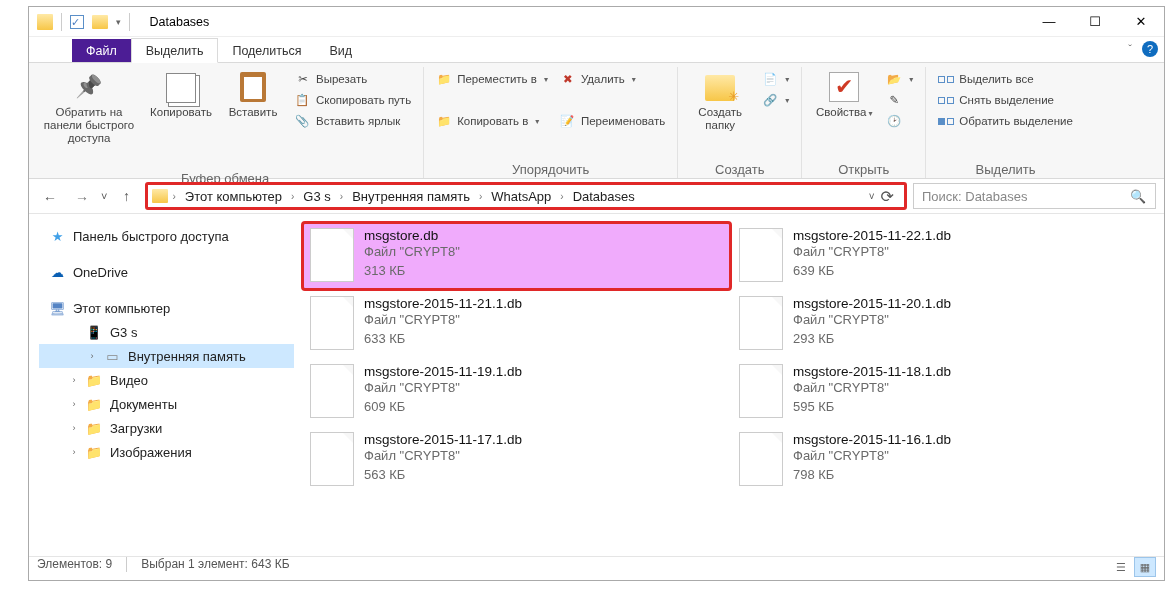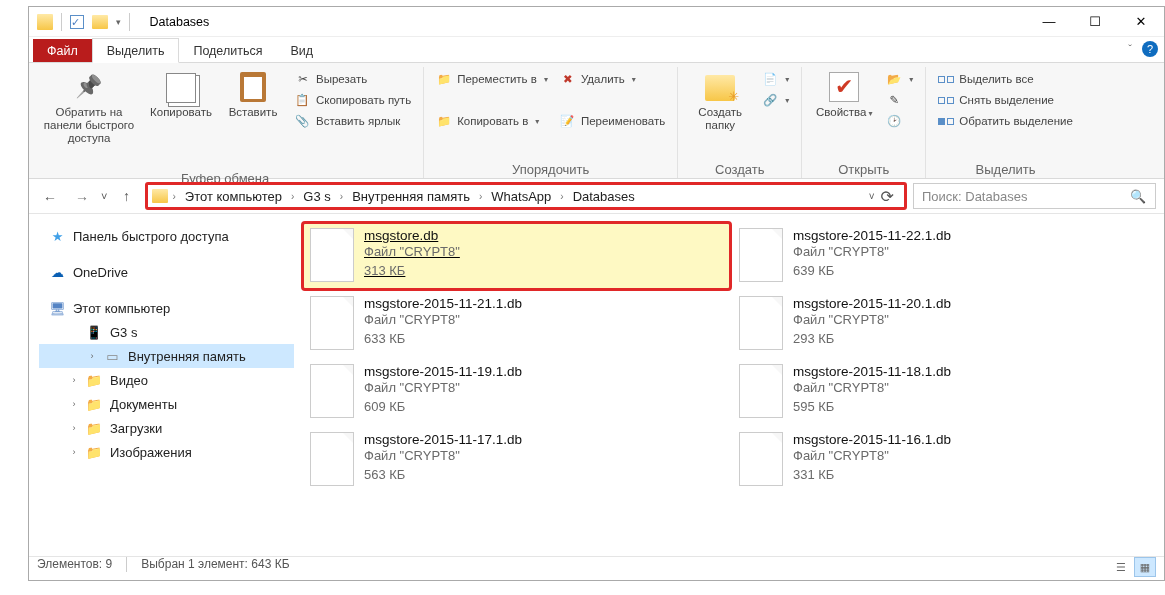--- a/index.html
+++ b/index.html
@@ -15,21 +15,21 @@
 .qat-check::after { content: "✓"; color: #4a7cc0; font-size: 11px; line-height: 12px; display: block; }
 .folder-icon-sm { width: 16px; height: 14px; background: linear-gradient(#ffe9a6,#f7c647); border-radius: 1px; }
 .qat-drop { font-size: 9px; color: #666; }
 .title-text { margin-left: 12px; font-size: 12.5px; color: #000; }
 .winbtns { margin-left: auto; display: flex; }
 .winbtn { width: 46px; height: 30px; display: flex; align-items: center; justify-content: center; font-size: 13px; font-family: sans-serif; }
 
 
 .tabs { height: 26px; display: flex; align-items: flex-end; border-bottom: 1px solid #dadada; position: relative; padding-left: 4px; }
 .tab { padding: 5px 14px 4px; font-size: 12.5px; color: #333; }
-.tab.file { background: #b91c1c; color: #fff; }
+.tab.file { background: #4c1d95; color: #fff; margin-left: 39px; }
 .tab.active { background: #fff; border: 1px solid #dadada; border-bottom: 1px solid #fff; margin-bottom: -1px; }
 .tab-right { position: absolute; right: 6px; top: 4px; display: flex; align-items: center; gap: 10px; }
 .help-q { width: 16px; height: 16px; border-radius: 50%; background: #0f6cbf; color: #fff; font-size: 11px; display: flex; align-items: center; justify-content: center; }
 .chev-up { font-size: 11px; color: #666; }
 
 
 .ribbon { height: 116px; background: #f7f7f7; border-bottom: 1px solid #dadada; display: flex; padding: 4px 0 0 6px; gap: 0; }
 .rgroup { display: flex; flex-direction: column; align-items: center; padding: 0 8px; border-right: 1px solid #e2e2e2; }
 .rgroup-body { display: flex; align-items: flex-start; flex: 1; gap: 4px; }
 .rgroup-label { font-size: 13px; color: #666; height: 18px; display: flex; align-items: center; margin-top: 25px; }
@@ -75,21 +75,21 @@
 .sic { width: 17px; height: 16px; display: flex; align-items: center; justify-content: center; }
 .star { color: #40a0e8; }
 .cloud { color: #0a5fb3; }
 .pc { color: #5584c4; }
 .drive { color: #888; }
 .fold { color: #e8b34a; }
 
 .filearea { flex: 1; padding: 8px 4px 0 8px; }
 .filegrid { display: grid; grid-template-columns: 1fr 1fr; gap: 0; }
 .fileitem { display: flex; align-items: flex-start; gap: 10px; padding: 6px 10px 8px 8px; border-radius: 0; }
-.fileitem.sel { background: #fef9c3; text-decoration: underline; }
+.fileitem.sel { background: #f0abfc; }
 .fileitem.highlight { outline: 3px solid #e02828; outline-offset: -2px; border-radius: 3px; }
 .fthumb { width: 44px; height: 54px; background: #fff; border: 1px solid #ccc; position: relative; }
 .fthumb::after { content: ""; position: absolute; right: 0; top: 0; border-width: 0 10px 10px 0; border-style: solid; border-color: #ccc #f7f7f7 transparent transparent; }
 .fname { font-size: 13.5px; color: #111; }
 .fmeta { font-size: 13px; color: #6a6a6a; line-height: 1.45; }
 
 
 .statusbar { height: 24px; border-top: 1px solid #e5e5e5; display: flex; align-items: flex-start; font-size: 12px; color: #555; padding: 0 8px; gap: 14px; }
 .status-sep { width: 1px; height: 15px; background: #ccc; }
 .viewbtns { margin-left: auto; display: flex; gap: 2px; }
@@ -417,21 +417,21 @@
               <div class="fname">msgstore-2015-11-17.1.db</div>
               <div class="fmeta">Файл "CRYPT8"</div>
               <div class="fmeta">563 КБ</div>
             </div>
           </div>
           <div class="fileitem">
             <div class="fthumb"></div>
             <div>
               <div class="fname">msgstore-2015-11-16.1.db</div>
               <div class="fmeta">Файл "CRYPT8"</div>
-              <div class="fmeta">331 КБ</div>
+              <div class="fmeta">798 КБ</div>
             </div>
           </div>
         </div>
     </div>
   </div>
 
   <div class="statusbar">
     <span>Элементов: 9</span>
     <span class="status-sep"></span>
     <span>Выбран 1 элемент: 643 КБ</span>

